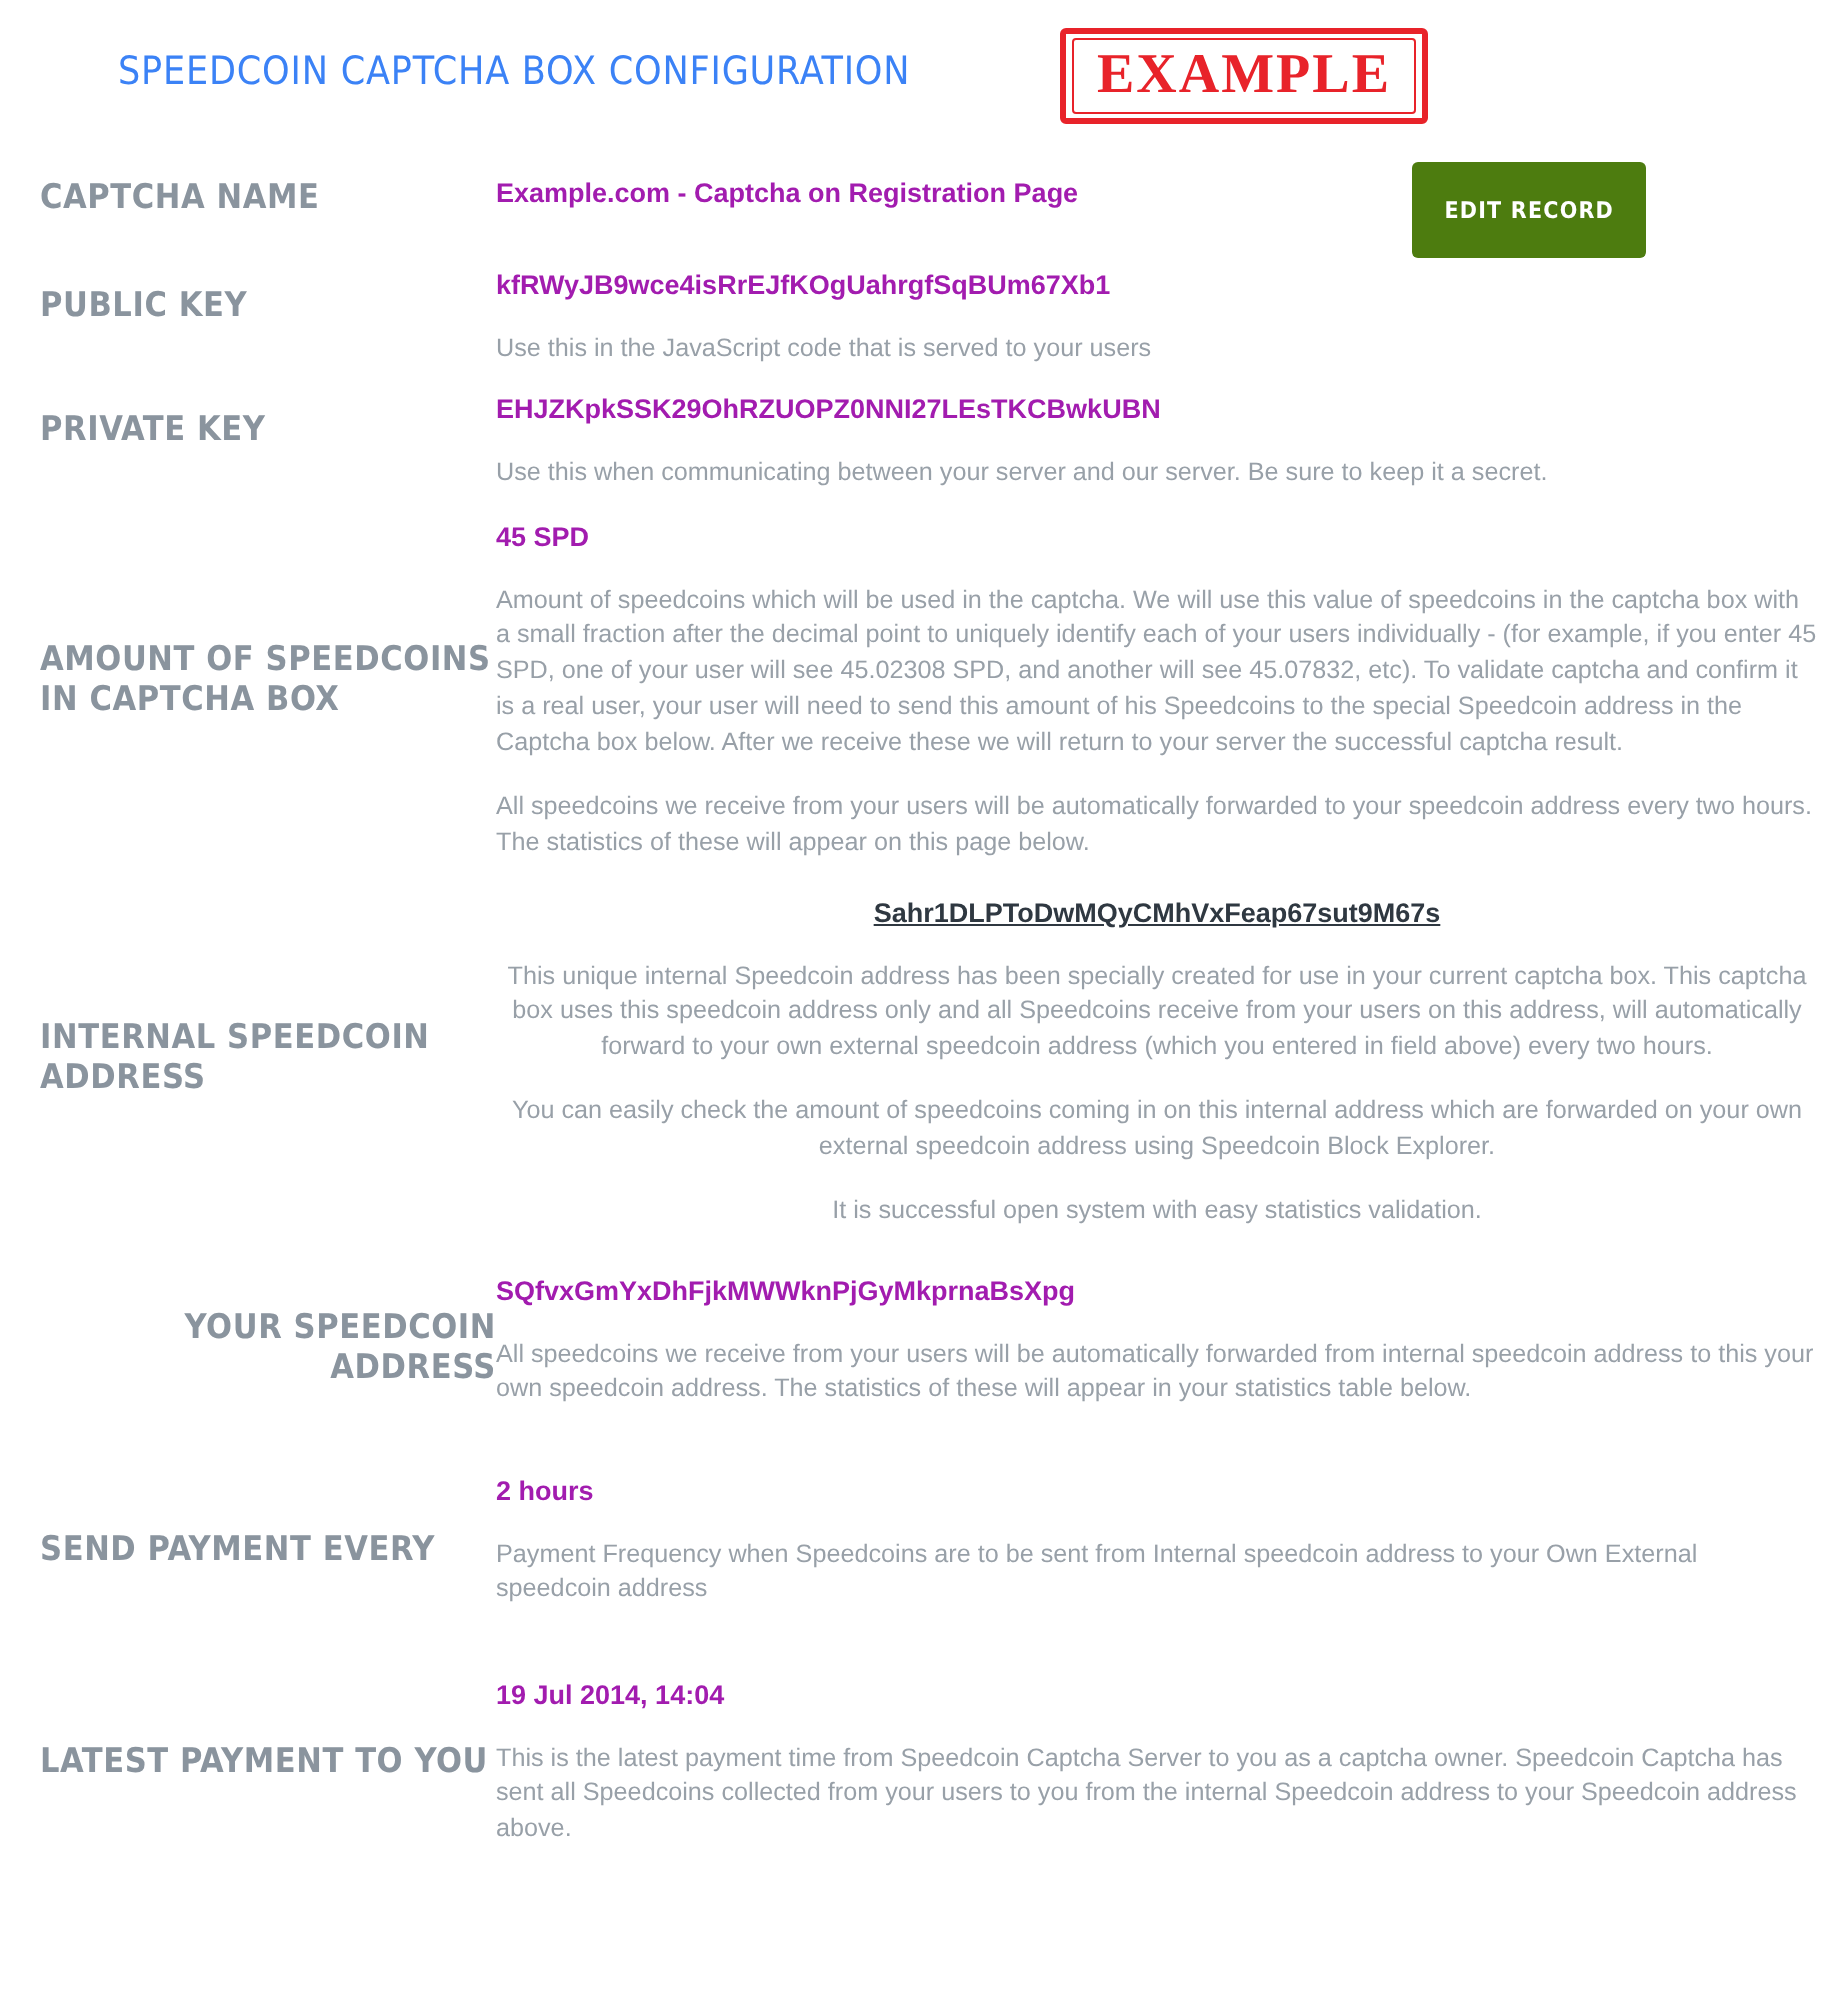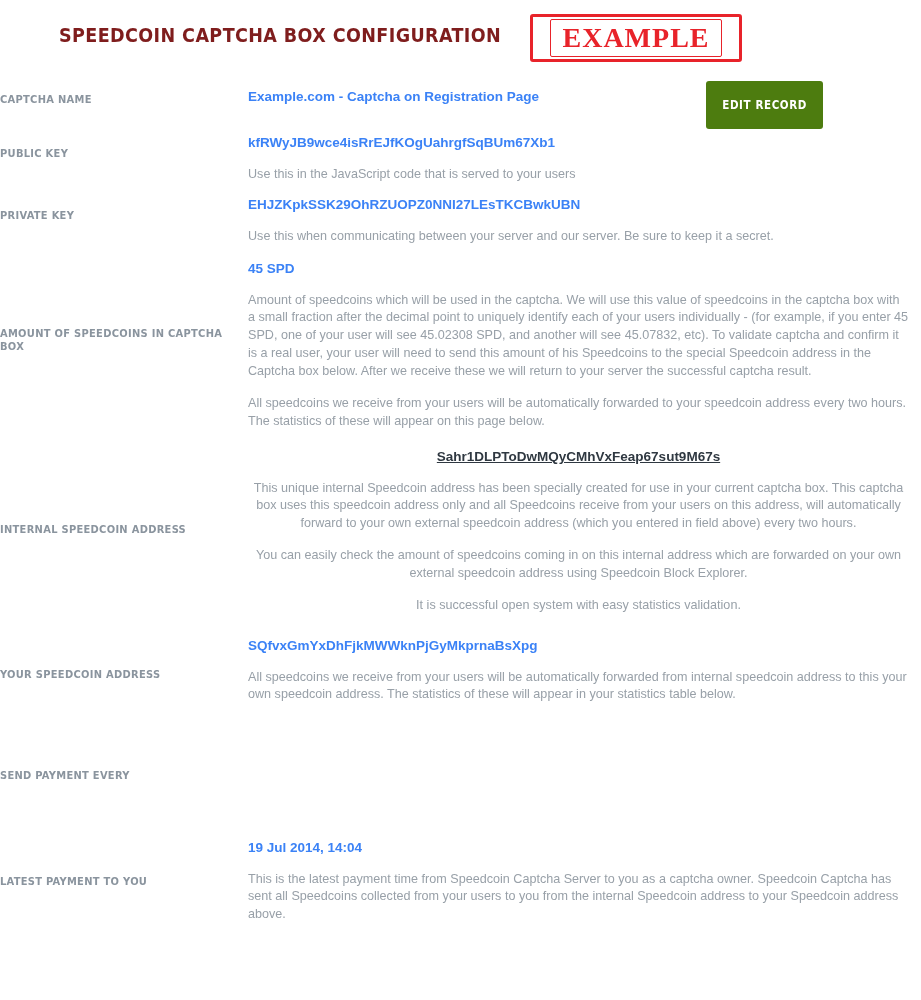--- a/index.html
+++ b/index.html
@@ -25,31 +25,31 @@
   
   .header {
     position: relative;
     height: 76px;
   }
   .page-title {
     position: absolute;
     left: 59px;
     top: 24px;
     font-size: 19.5px;
-    font-weight: bold;
+    font-weight: normal;
     letter-spacing: 0.4px;
-    color: #7f1d1d;
+    color: #3b82f6;
     font-family: "DejaVu Sans Condensed", "Liberation Sans", sans-serif;
     text-transform: uppercase;
   }
   .example-stamp {
     position: absolute;
     left: 530px;
     top: 14px;
-    width: 212px;
+    width: 184px;
     height: 48px;
     border: 3px solid #e8232a;
     border-radius: 3px;
     display: flex;
     align-items: center;
     justify-content: center;
   }
   .example-stamp .inner {
     width: 172px;
     height: 38px;
@@ -70,38 +70,39 @@
   
   .row {
     position: relative;
     display: flex;
     align-items: flex-start;
     padding: 0;
   }
   .row-label {
     width: 248px;
     flex: 0 0 248px;
-    font-size: 11px;
+    padding-left: 20px;
+    font-size: 17px;
     font-weight: bold;
     letter-spacing: 0.3px;
     color: #8a949e;
     text-transform: uppercase;
     font-family: "DejaVu Sans Condensed", "Liberation Sans", sans-serif;
     display: flex;
     align-items: center;
   }
   .row-body {
     flex: 1 1 auto;
     padding-right: 12px;
     position: relative;
   }
   .value {
     font-size: 13.5px;
     font-weight: bold;
-    color: #3b82f6;
+    color: #a21caf;
     margin: 0 0 6px 0;
     line-height: 1.3;
   }
   .value.link {
     color: #2f3841;
     text-decoration: underline;
     cursor: pointer;
   }
   .desc {
     font-size: 12.6px;
@@ -225,20 +226,24 @@
   <div class="row" id="row-your-address">
     <div class="row-label">Your Speedcoin Address</div>
     <div class="row-body">
       <div class="value">SQfvxGmYxDhFjkMWWknPjGyMkprnaBsXpg</div>
       <div class="desc">All speedcoins we receive from your users will be automatically forwarded from internal speedcoin address to this your own speedcoin address. The statistics of these will appear in your statistics table below.</div>
     </div>
   </div>
 
   <div class="row" id="row-send-every">
     <div class="row-label">Send Payment Every</div>
+    <div class="row-body">
+      <div class="value">2 hours</div>
+      <div class="desc">Payment Frequency when Speedcoins are to be sent from Internal speedcoin address to your Own External speedcoin address</div>
+    </div>
   </div>
 
   <div class="row" id="row-latest-payment">
     <div class="row-label">Latest Payment to You</div>
     <div class="row-body">
       <div class="value">19 Jul 2014, 14:04</div>
       <div class="desc">This is the latest payment time from Speedcoin Captcha Server to you as a captcha owner. Speedcoin Captcha has sent all Speedcoins collected from your users to you from the internal Speedcoin address to your Speedcoin address above.</div>
     </div>
   </div>
 

